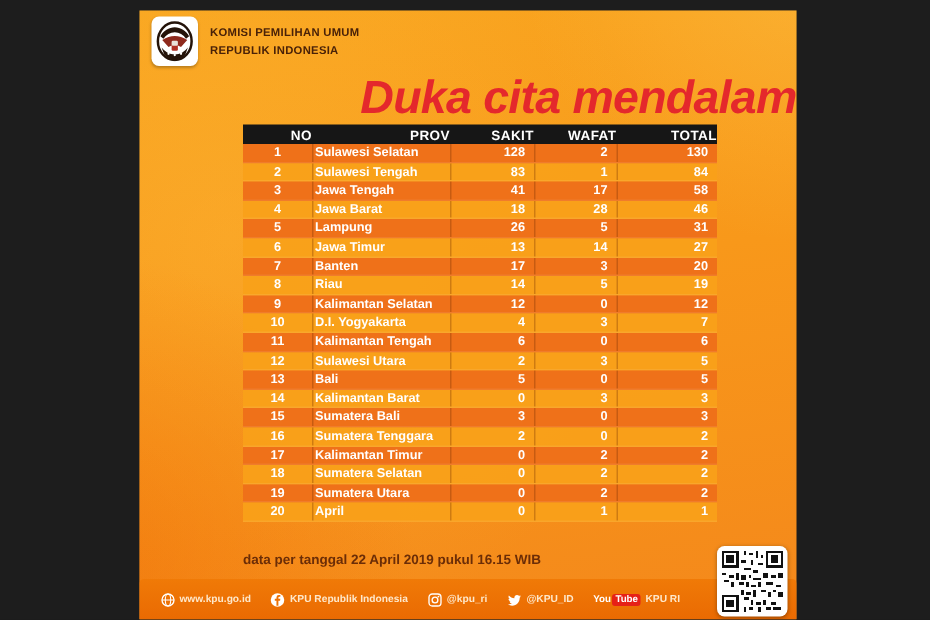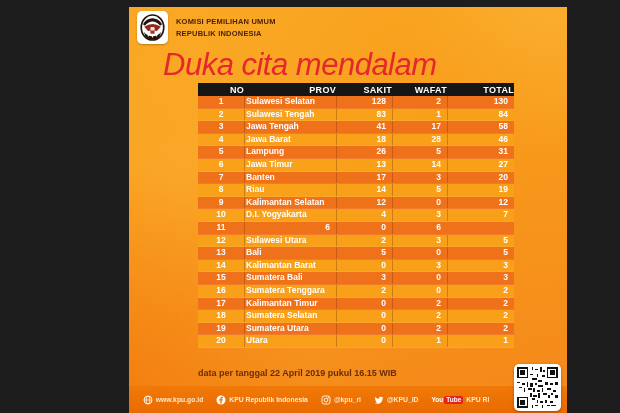--- a/index.html
+++ b/index.html
@@ -3,27 +3,27 @@
 <meta charset="utf-8">
 <style>
   *{margin:0;padding:0;box-sizing:border-box}
   html,body{width:620px;height:413px;background:#1d1d1d;overflow:hidden;
     font-family:"Liberation Sans",sans-serif;position:relative}
   .stage{position:absolute;left:93px;top:7px;width:438px;height:406px;overflow:hidden;
     background:
       radial-gradient(circle 300px at -30px 380px, rgba(240,110,5,.55), rgba(240,110,5,0) 72%),
       radial-gradient(circle 280px at 450px -40px, rgba(255,208,90,.35), rgba(255,208,90,0) 70%),
       radial-gradient(circle 380px at 60px 150px, rgba(255,198,70,.28), rgba(255,198,70,0) 75%),
-      linear-gradient(172deg,#f9a41e 0%,#f8981a 45%,#f4881b 100%); margin-left: 36px;}
+      linear-gradient(172deg,#f9a41e 0%,#f8981a 45%,#f4881b 100%);}
   .brand{position:absolute;left:8px;top:4px;display:flex;gap:8px;align-items:center}
   .logo-box{width:31px;height:33px;background:#fff;border-radius:5px;display:flex;
     align-items:center;justify-content:center;box-shadow:0 1px 2px rgba(0,0,0,.25)}
   .org{font-size:7.5px;font-weight:bold;color:#4a2208;letter-spacing:.2px;line-height:1.5}
-  .title{position:absolute;top:40px;left:0;width:100%;text-align:left;padding-left:34px;
-    font-size:31px;font-weight:normal;font-style:italic;color:#e4282c;letter-spacing:-.5px}
+  .title{position:absolute;top:40px;left:0;width:100%;text-align:right;padding-left:34px;
+    font-size:31px;font-weight:bold;font-style:italic;color:#e4282c;letter-spacing:-.5px}
   .table{position:absolute;left:69px;top:76px;width:316px}
   .grid5{display:grid;grid-template-columns:46px 92px 56px 55px 67px}
   .thead{background:#161616;height:13px;align-items:center}
   .thead div{color:#fff;font-size:9px;font-weight:bold;text-align:right;letter-spacing:.3px}
   .trow{height:12.6px;align-items:center;border-bottom:1px solid rgba(255,255,255,.08)}
   .trow:nth-child(odd){background:#ef7119}
   .trow:nth-child(even){background:rgba(249,161,25,.92)}
   .tcell{color:#fff;font-size:8.5px;font-weight:bold;height:100%;line-height:11.6px;overflow:hidden;white-space:nowrap}
   .c0{text-align:center}
   .c1{padding-left:1px}
@@ -145,20 +145,21 @@
         </div>
         <div class="trow grid5">
           <div class="tcell c0">10</div>
           <div class="tcell c1">D.I. Yogyakarta</div>
           <div class="tcell c2">4</div>
           <div class="tcell c3">3</div>
           <div class="tcell c4">7</div>
         </div>
         <div class="trow grid5">
           <div class="tcell c0">11</div>
+          <div class="tcell c1">Kalimantan Tengah</div>
           <div class="tcell c2">6</div>
           <div class="tcell c3">0</div>
           <div class="tcell c4">6</div>
         </div>
         <div class="trow grid5">
           <div class="tcell c0">12</div>
           <div class="tcell c1">Sulawesi Utara</div>
           <div class="tcell c2">2</div>
           <div class="tcell c3">3</div>
           <div class="tcell c4">5</div>
@@ -207,21 +208,21 @@
         </div>
         <div class="trow grid5">
           <div class="tcell c0">19</div>
           <div class="tcell c1">Sumatera Utara</div>
           <div class="tcell c2">0</div>
           <div class="tcell c3">2</div>
           <div class="tcell c4">2</div>
         </div>
         <div class="trow grid5">
           <div class="tcell c0">20</div>
-          <div class="tcell c1">Utara</div>
+          <div class="tcell c1">April</div>
           <div class="tcell c2">0</div>
           <div class="tcell c3">1</div>
           <div class="tcell c4">1</div>
         </div>
       </div>
   </div>
 
   <div class="note">data per tanggal 22 April 2019 pukul 16.15 WIB</div>
 
   <div class="social-bar">

